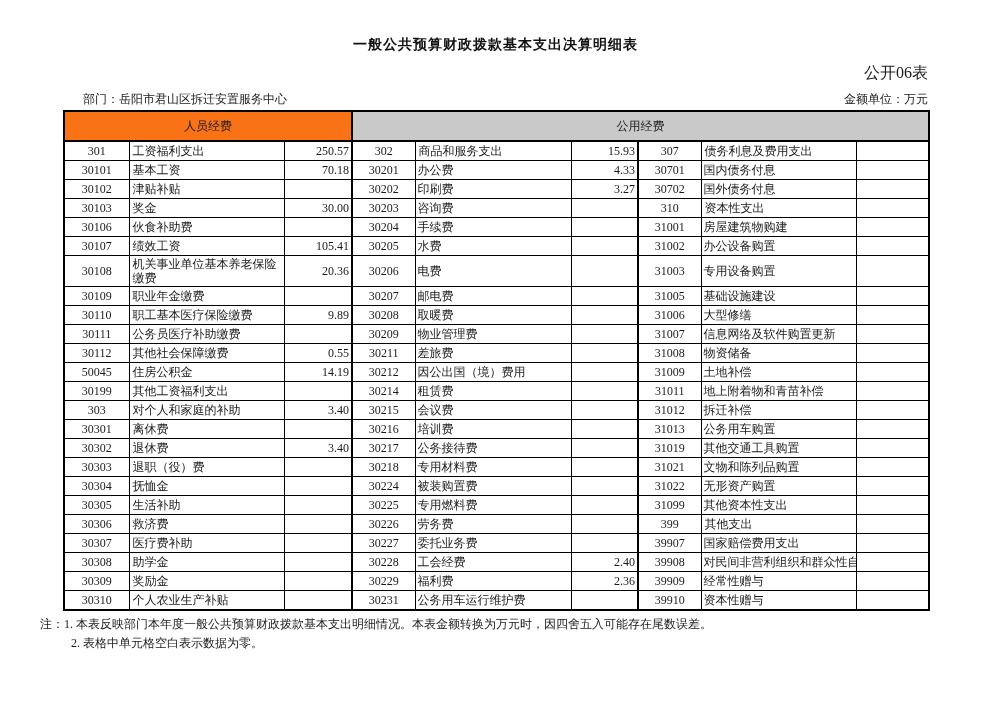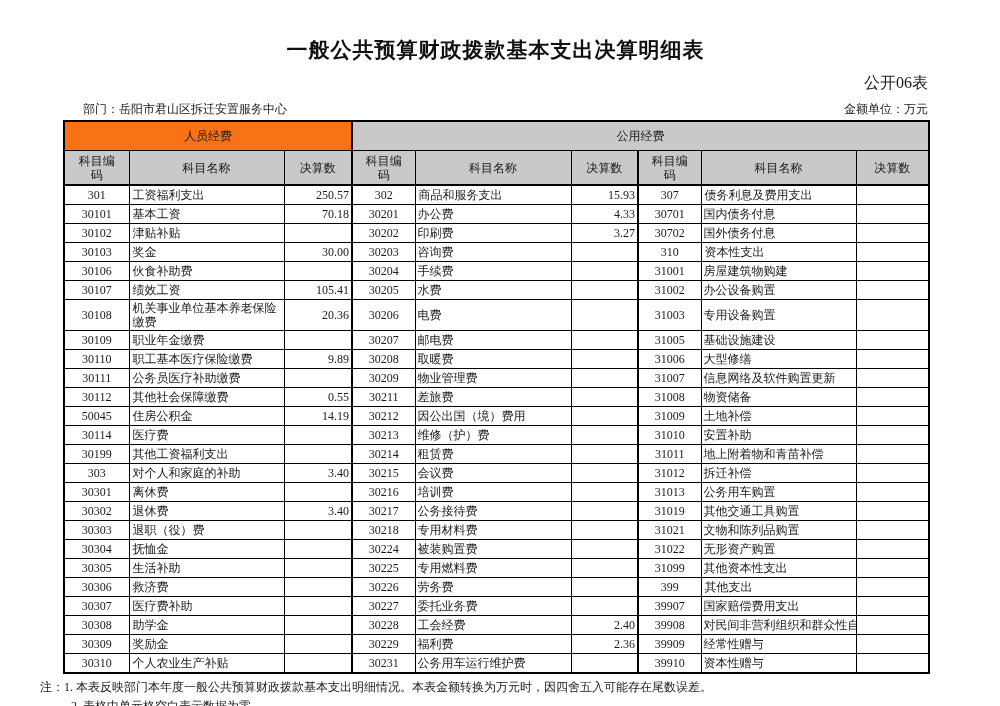--- a/index.html
+++ b/index.html
@@ -6,21 +6,21 @@
   body{
     width:1000px;height:706px;
     font-family:"Liberation Serif","DejaVu Serif",serif;
     color:#1a1a1a;
     position:relative;
     overflow:hidden;
   }
   .page{width:865px;margin:0 0 0 63px;}
   .doc-title{
     text-align:center;
-    font-size:21px;
+    font-size:14px;
     font-weight:bold;
     letter-spacing:1px;
     padding-top:36px;
     color:#111;
   }
   .form-label{
     text-align:right;
     font-size:16px;
     margin-top:9px;
   }
@@ -95,31 +95,20 @@
         <col style="width:67px">
       <col style="width:63px">
         <col style="width:155px">
         <col style="width:73px">
     </colgroup>
     <thead>
       <tr class="group-row">
         <th colspan="3" style="background: #f97316;">人员经费</th>
         <th colspan="6" class="sec-border" style="background: rgb(201, 201, 201);">公用经费</th>
       </tr>
-      <tr class="cols-row">
-        <th style="background: rgb(201, 201, 201);">科目编码</th>
-        <th style="background: rgb(201, 201, 201);">科目名称</th>
-        <th style="background: rgb(201, 201, 201);">决算数</th>
-        <th class="sec-border" style="background: rgb(201, 201, 201);">科目编码</th>
-        <th style="background: rgb(201, 201, 201);">科目名称</th>
-        <th style="background: rgb(201, 201, 201);">决算数</th>
-        <th class="sec-border" style="background: rgb(201, 201, 201);">科目编码</th>
-        <th style="background: rgb(201, 201, 201);">科目名称</th>
-        <th style="background: rgb(201, 201, 201);">决算数</th>
-      </tr>
     </thead>
     <tbody>
         <tr>
           <td class="code">301</td>
           <td class="name noindent">工资福利支出</td>
           <td class="val">250.57</td>
           <td class="code sec-border">302</td>
           <td class="name noindent nowrapclip">商品和服务支出</td>
           <td class="val">15.93</td>
           <td class="code sec-border">307</td>
@@ -241,31 +230,20 @@
           <td class="name noindent">住房公积金</td>
           <td class="val">14.19</td>
           <td class="code sec-border">30212</td>
           <td class="name indent nowrapclip">因公出国（境）费用</td>
           <td class="val"></td>
           <td class="code sec-border">31009</td>
           <td class="name indent nowrapclip">土地补偿</td>
           <td class="val"></td>
         </tr>
         <tr>
-          <td class="code">30114</td>
-          <td class="name noindent">医疗费</td>
-          <td class="val"></td>
-          <td class="code sec-border">30213</td>
-          <td class="name indent nowrapclip">维修（护）费</td>
-          <td class="val"></td>
-          <td class="code sec-border">31010</td>
-          <td class="name indent nowrapclip">安置补助</td>
-          <td class="val"></td>
-        </tr>
-        <tr>
           <td class="code">30199</td>
           <td class="name noindent">其他工资福利支出</td>
           <td class="val"></td>
           <td class="code sec-border">30214</td>
           <td class="name indent nowrapclip">租赁费</td>
           <td class="val"></td>
           <td class="code sec-border">31011</td>
           <td class="name indent nowrapclip">地上附着物和青苗补偿</td>
           <td class="val"></td>
         </tr>

